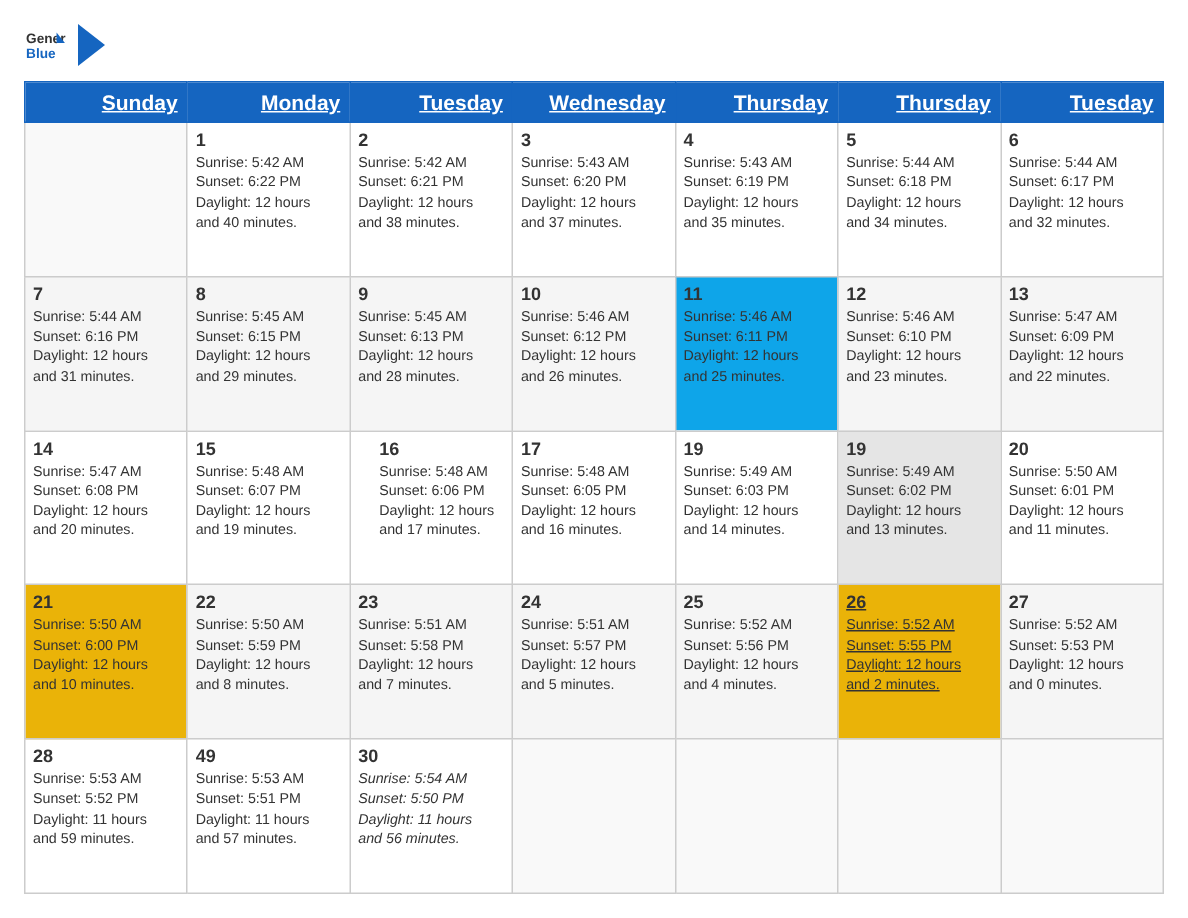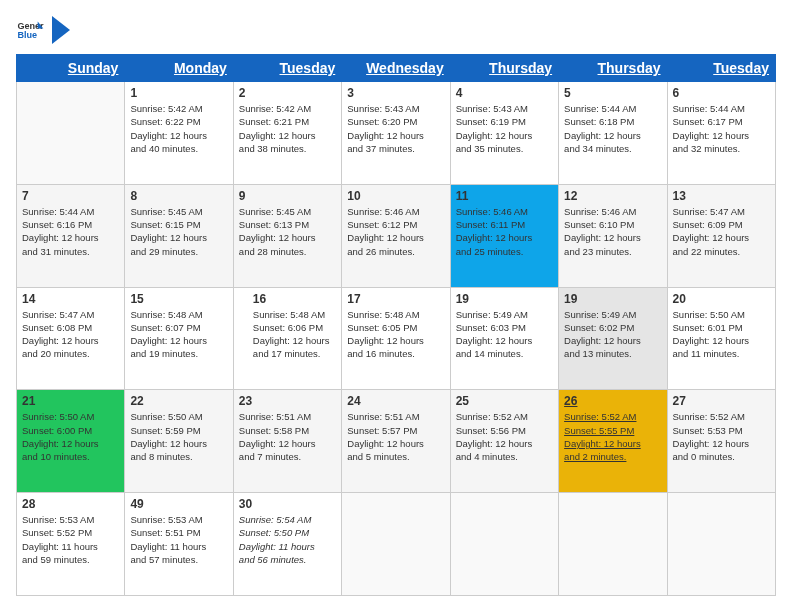--- a/index.html
+++ b/index.html
@@ -269,21 +269,21 @@
           </td>
           <td style="background: rgb(255, 255, 255);">
             <span class="day-num">20</span>
             <div class="day-info" style="white-space: pre-line;">Sunrise: 5:50 AM
 Sunset: 6:01 PM
 Daylight: 12 hours
 and 11 minutes.</div>
           </td>
         </tr>
         <tr>
-          <td style="background: #22c55e;">
+          <td style="background: #eab308;">
             <span class="day-num">21</span>
             <div class="day-info" style="white-space: pre-line;">Sunrise: 5:50 AM
 Sunset: 6:00 PM
 Daylight: 12 hours
 and 10 minutes.</div>
           </td>
           <td style="background: rgb(245, 245, 245);">
             <span class="day-num">22</span>
             <div class="day-info" style="white-space: pre-line;">Sunrise: 5:50 AM
 Sunset: 5:59 PM

